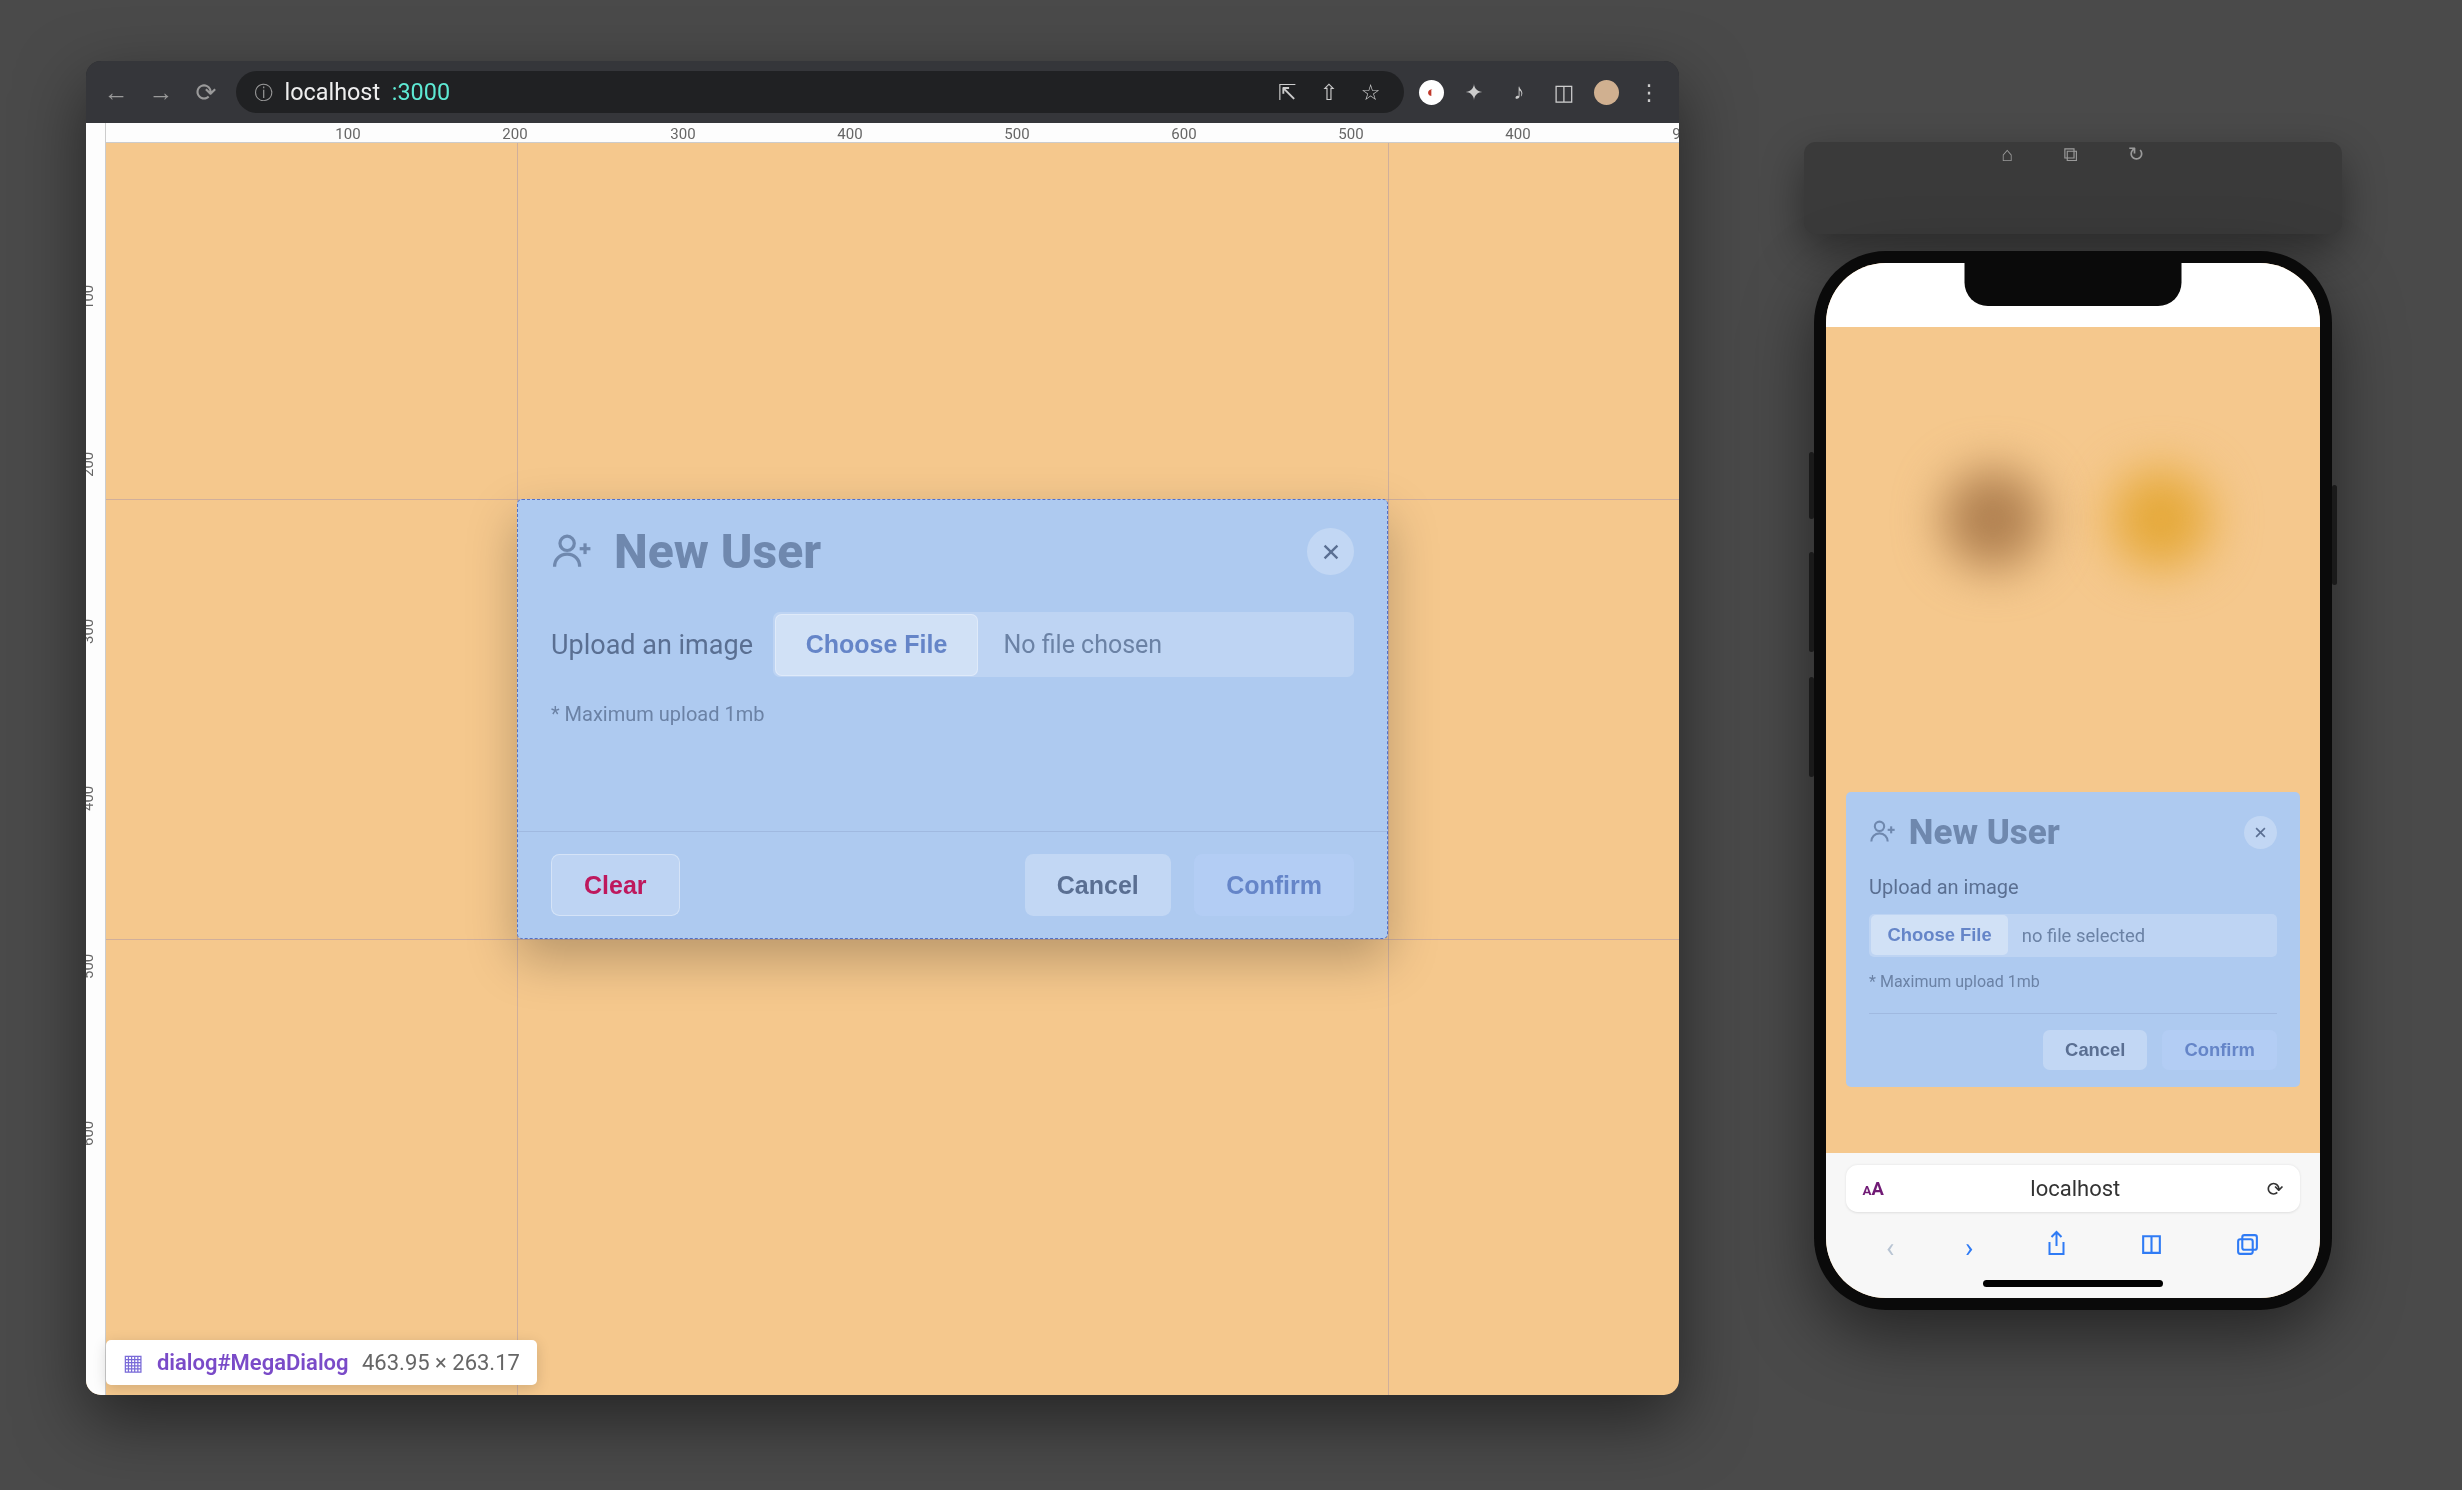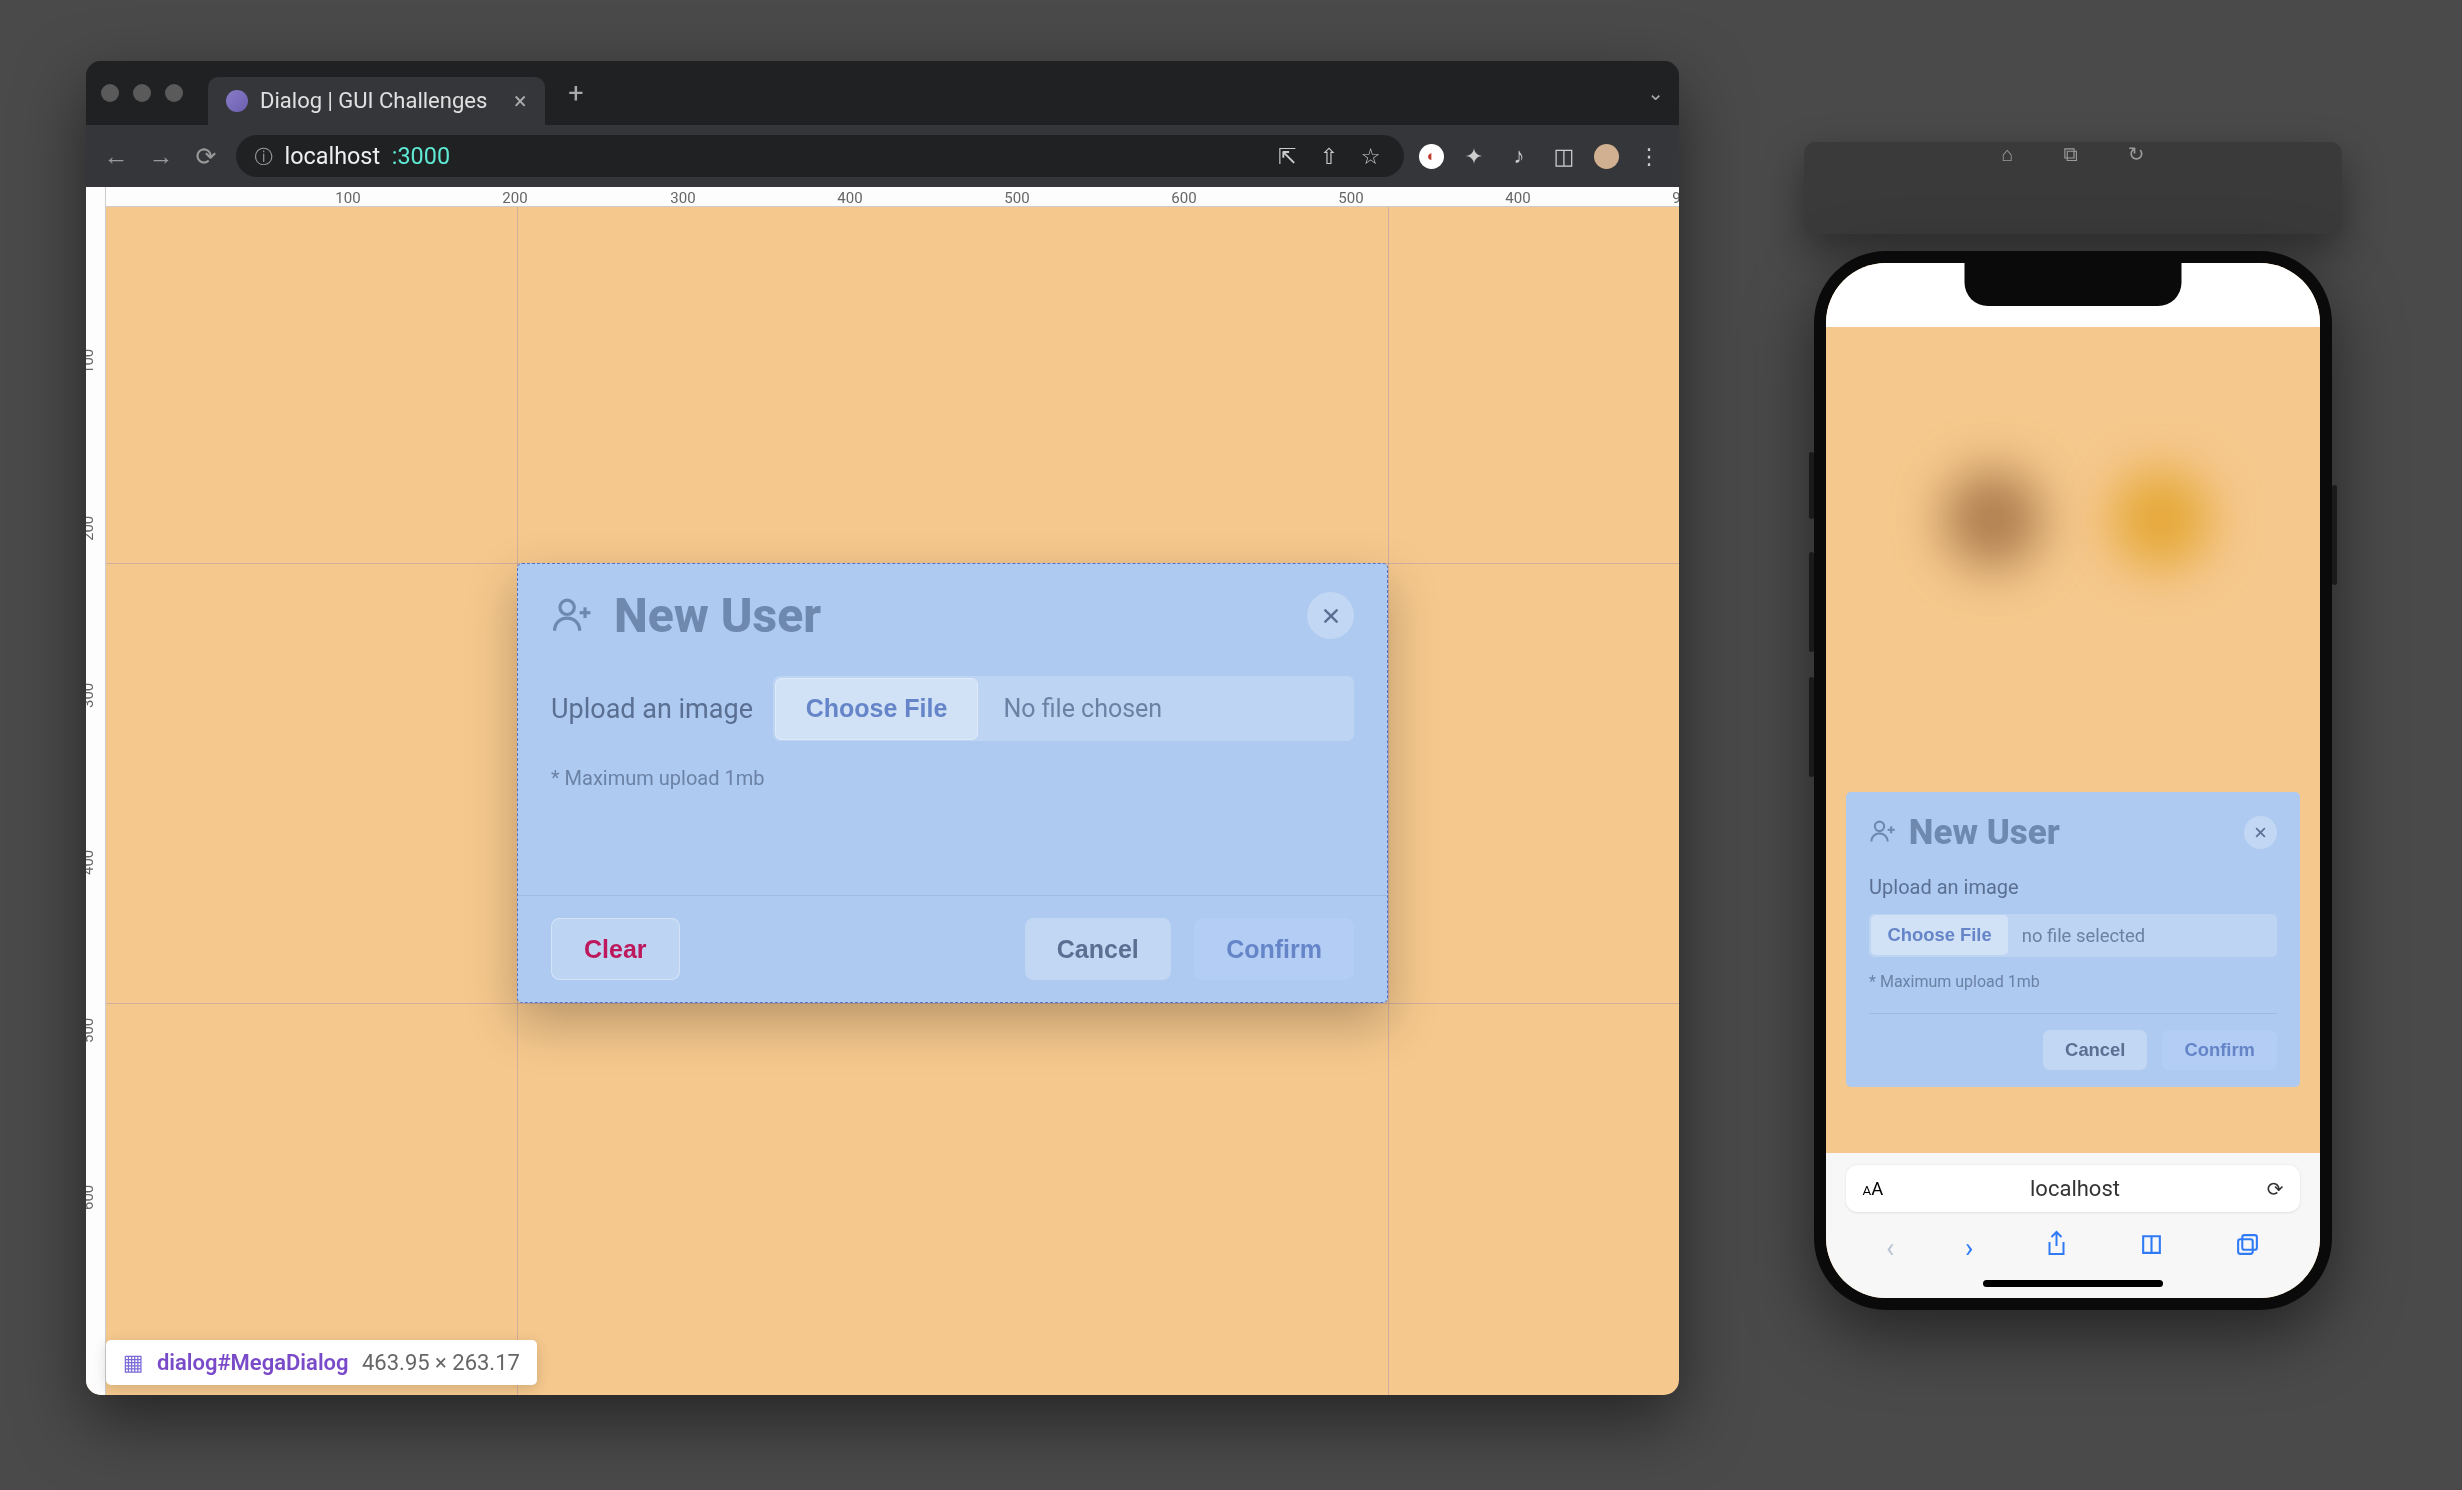--- a/index.html
+++ b/index.html
@@ -259,48 +259,34 @@
 .ph-footer { border-top:0.8px solid rgba(140,160,200,0.4); margin-top:22px; padding:16.7px 0; display:flex; justify-content:flex-end; gap:15px;}
 .ph-btn { border:none; border-radius:6.7px; height:40px; padding:0 22px; font-size:18.4px; font-weight:700; cursor:pointer;}
 .ph-cancel { background:rgba(255,255,255,0.25); color:#5a6f92; }
 .ph-confirm { background:rgba(180,205,245,0.8); color:#6585c8; }
 
 .safari-bar {
   position:absolute; left:0; right:0; bottom:0; height:145px;
   background:#f7f7f7;
 }
 .safari-address { margin:11.7px 20px 0 20px; height:47px; background:#fff; border-radius:11.7px; display:flex; align-items:center; padding:0 16.7px; box-shadow: 0 0.8px 2.5px rgba(0,0,0,0.1);}
-.aa { font-size:18.4px; font-weight:400; color:#000000;}
+.aa { font-size:18.4px; font-weight:700; color:#701a75;}
 .aa .small{font-size:13.4px;}
 .safari-url { flex:1; text-align:center; color:#333; font-size:22px; }
 .reload { color:#333; font-size:20px; }
 .safari-tools { display:flex; justify-content:space-around; align-items:center; padding:18.4px 25px 0 25px;}
 .safari-tools .ic { color:#2f7bf5; font-size:28px; }
 .safari-tools .ic.disabled { color:#b8c4d3; }
 .home-ind { position:absolute; bottom:11.7px; left:50%; transform:translateX(-50%); width:180px; height:6.7px; background:#000; border-radius:6.7px;}
 </style>
 </head>
 <body>
 
 <div class="browser-window">
 
-  <div class="browser-titlebar">
-    <div class="traffic-lights">
-      <div class="traffic-dot"></div>
-      <div class="traffic-dot"></div>
-      <div class="traffic-dot"></div>
-    </div>
-    <div class="tab">
-      <span class="favicon"></span>
-      <span>Dialog | GUI Challenges</span>
-      <span class="tab-close">×</span>
-    </div>
-    <span class="new-tab">+</span>
-    <span class="tab-dropdown">⌄</span>
-  </div>
 
   <div class="browser-toolbar">
     <span class="nav-btn">←</span>
     <span class="nav-btn">→</span>
     <span class="nav-btn">⟳</span>
     <div class="addressbar">
       <span class="addr-info">ⓘ</span>
       <span class="addr-host">localhost</span>
         <span class="addr-port">:3000</span>
       <span style="flex:1"></span>

